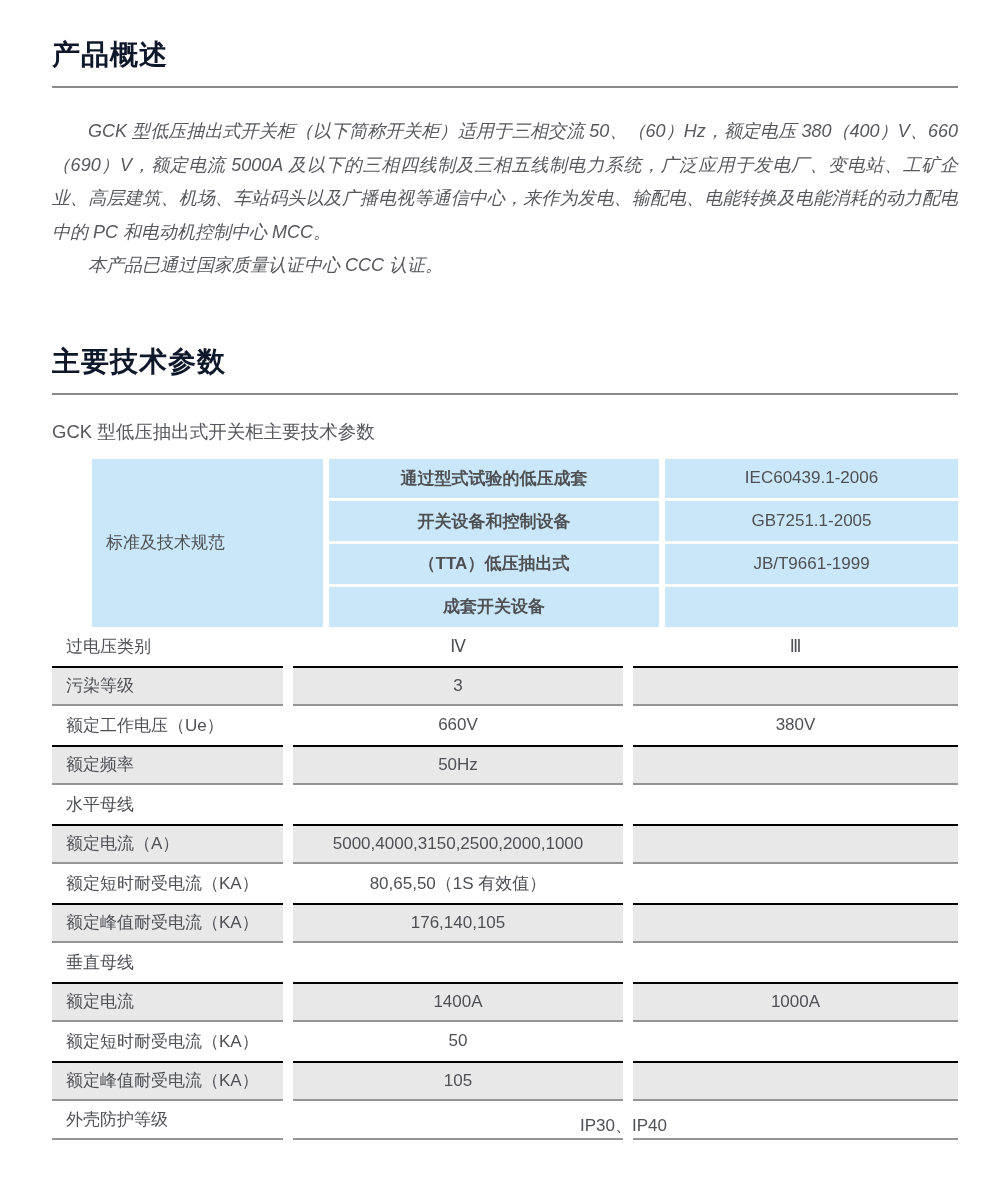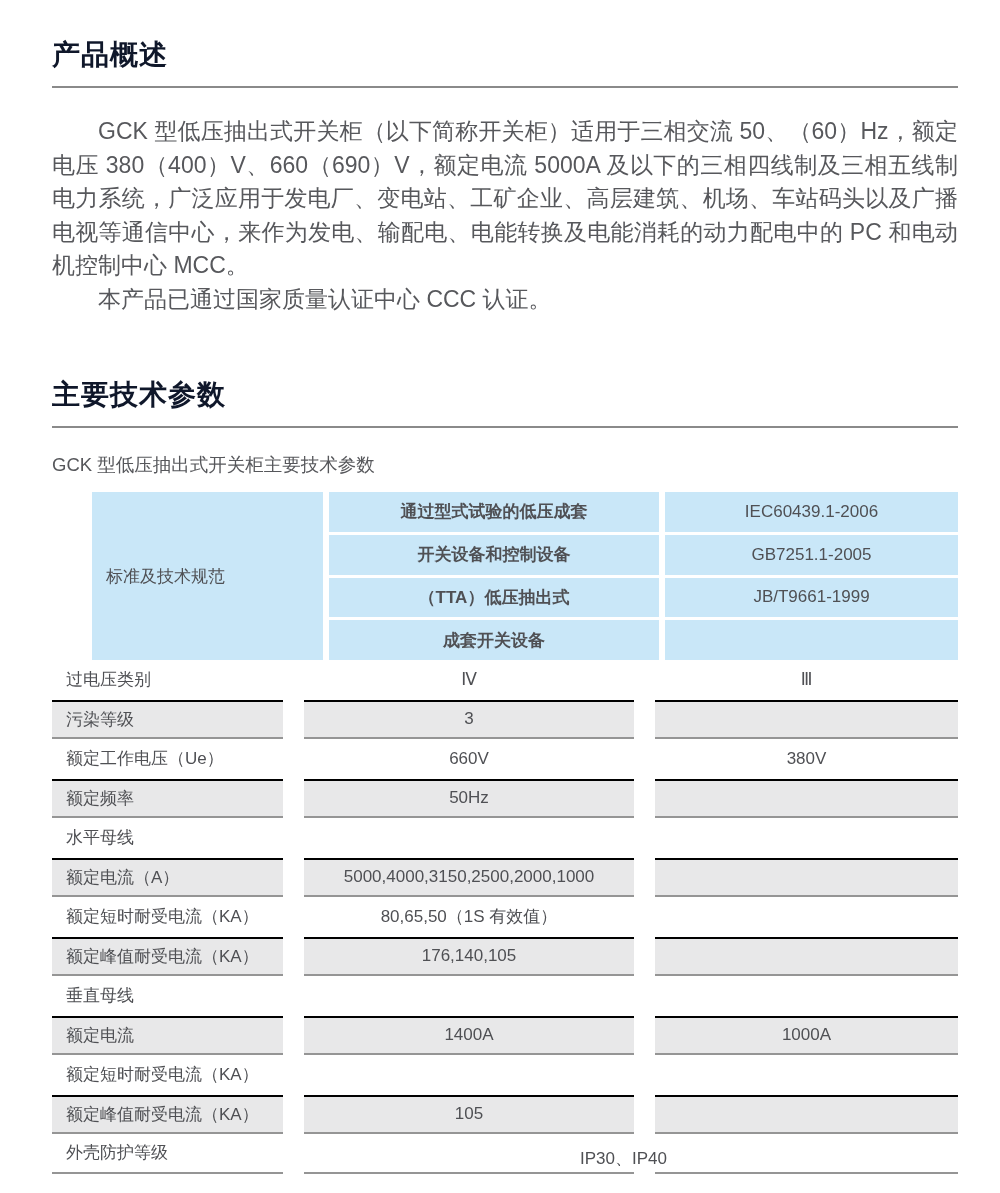--- a/index.html
+++ b/index.html
@@ -23,24 +23,25 @@
     letter-spacing: 1px;
   }
   .sec-rule {
     height: 2px;
     background: #8a8a8a;
     margin-top: 16px;
     border: none;
   }
   .overview {
     margin-top: 27px;
-    font-size: 23px;
+    font-size: 18px;
     line-height: 33.5px;
     text-align: justify;
     color: #57585c;
+    font-style: italic;
   }
   .overview p { text-indent: 2em; }
   .sec2 { margin-top: 64px; }
   .table-caption {
     margin-top: 24px;
     font-size: 18.5px;
     color: #56575b;
   }
   .ptable {
     margin-top: 15px;
@@ -62,21 +63,21 @@
   .std-mid {
     width: 330px;
     background: #c9e7f8;
     display: flex; align-items: center; justify-content: center; font-weight: bold;
   }
   .std-val {
     flex: 1;
     background: #c9e7f8;
     display: flex; align-items: center; justify-content: center;
   }
-  .trow { display: flex; gap: 21px; height: 39.5px; position: relative; }
+  .trow { display: flex; gap: 10px; height: 39.5px; position: relative; }
   .cell {
     display: flex; align-items: center; justify-content: center;
     height: 100%;
   }
   .c1 { width: 231px; justify-content: flex-start; padding-left: 14px; }
   .c2 { width: 330px; }
   .c3 { flex: 1; }
   .full { width: 100%; justify-content: flex-start; padding-left: 14px; }
   .banded .cell {
     background: #e8e8e9;
@@ -185,20 +186,21 @@
     </div>
 
     <div class="trow banded">
       <div class="cell c1">额定电流</div>
       <div class="cell c2">1400A</div>
       <div class="cell c3">1000A</div>
     </div>
 
     <div class="trow plain">
       <div class="cell c1">额定短时耐受电流（KA）</div>
+      <div class="cell c2">50</div>
       <div class="cell c3"></div>
     </div>
 
     <div class="trow banded">
       <div class="cell c1">额定峰值耐受电流（KA）</div>
       <div class="cell c2">105</div>
       <div class="cell c3"></div>
     </div>
 
     <div class="trow footer">

